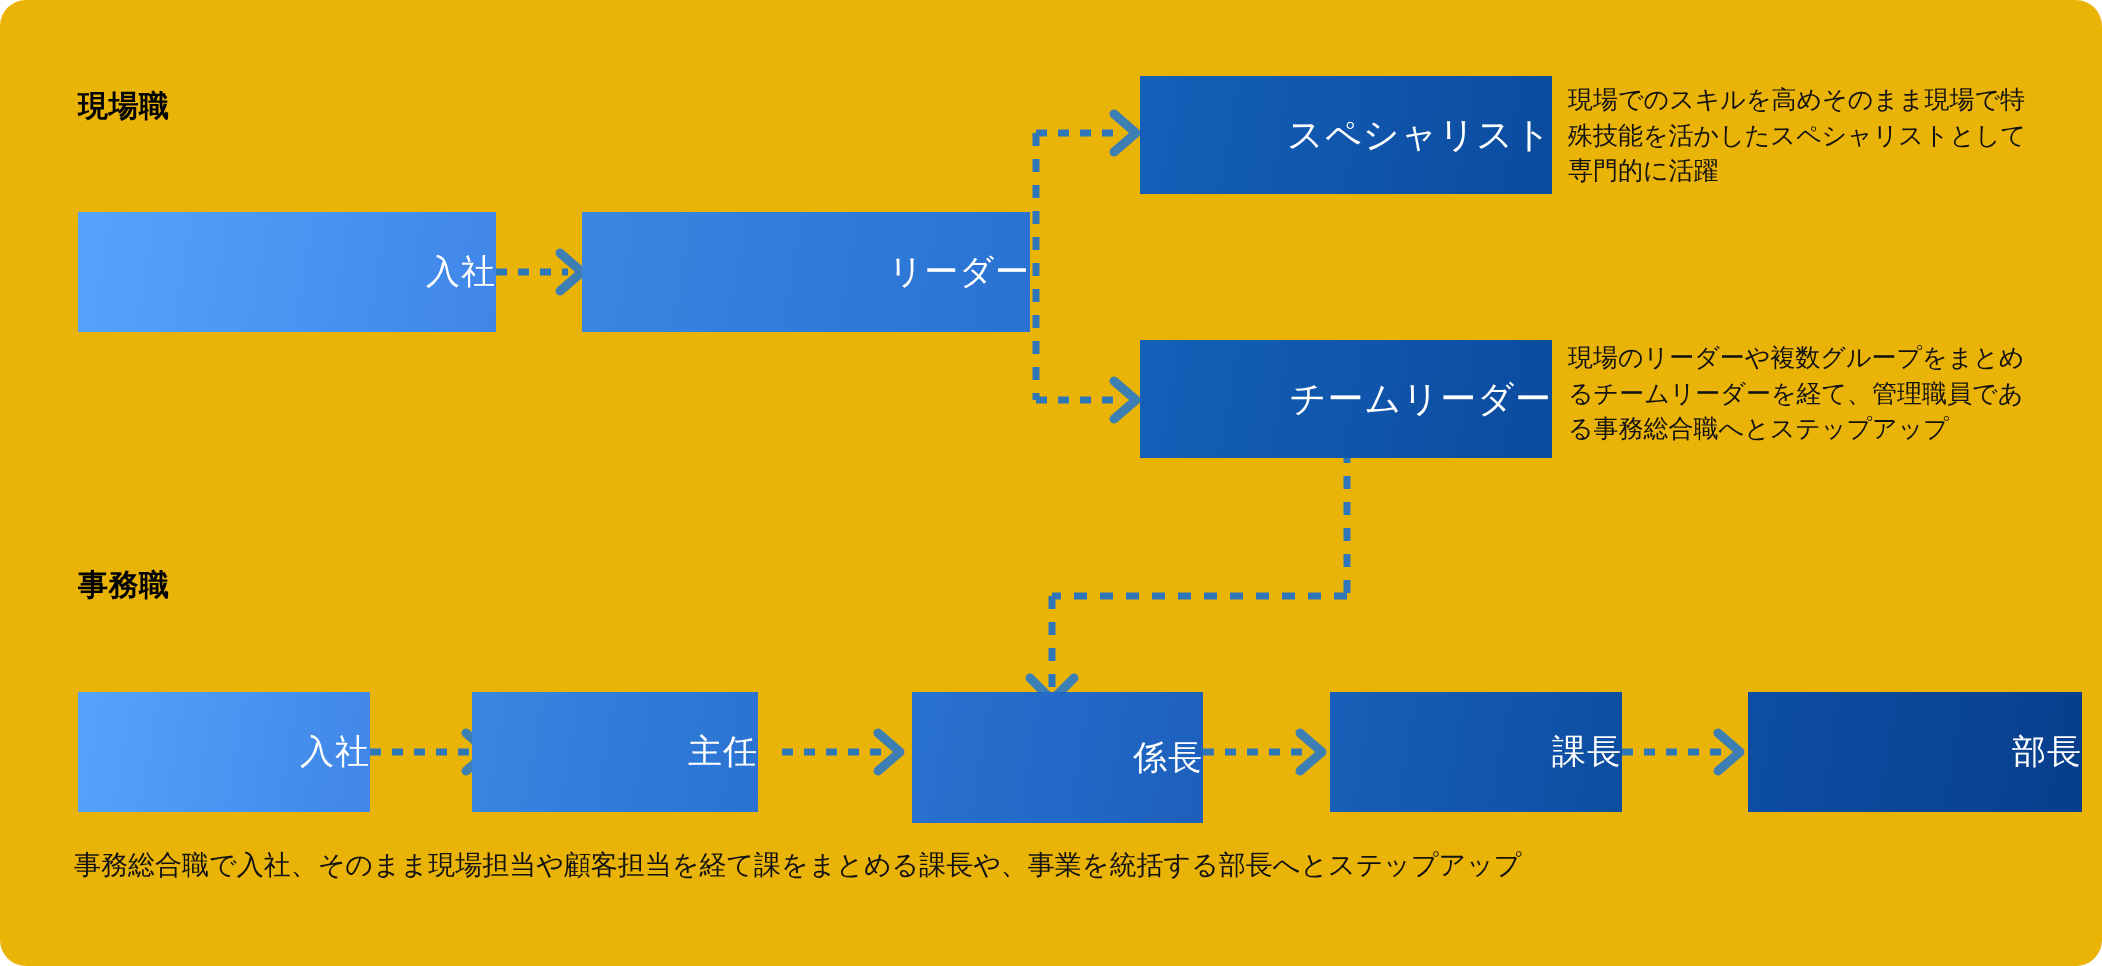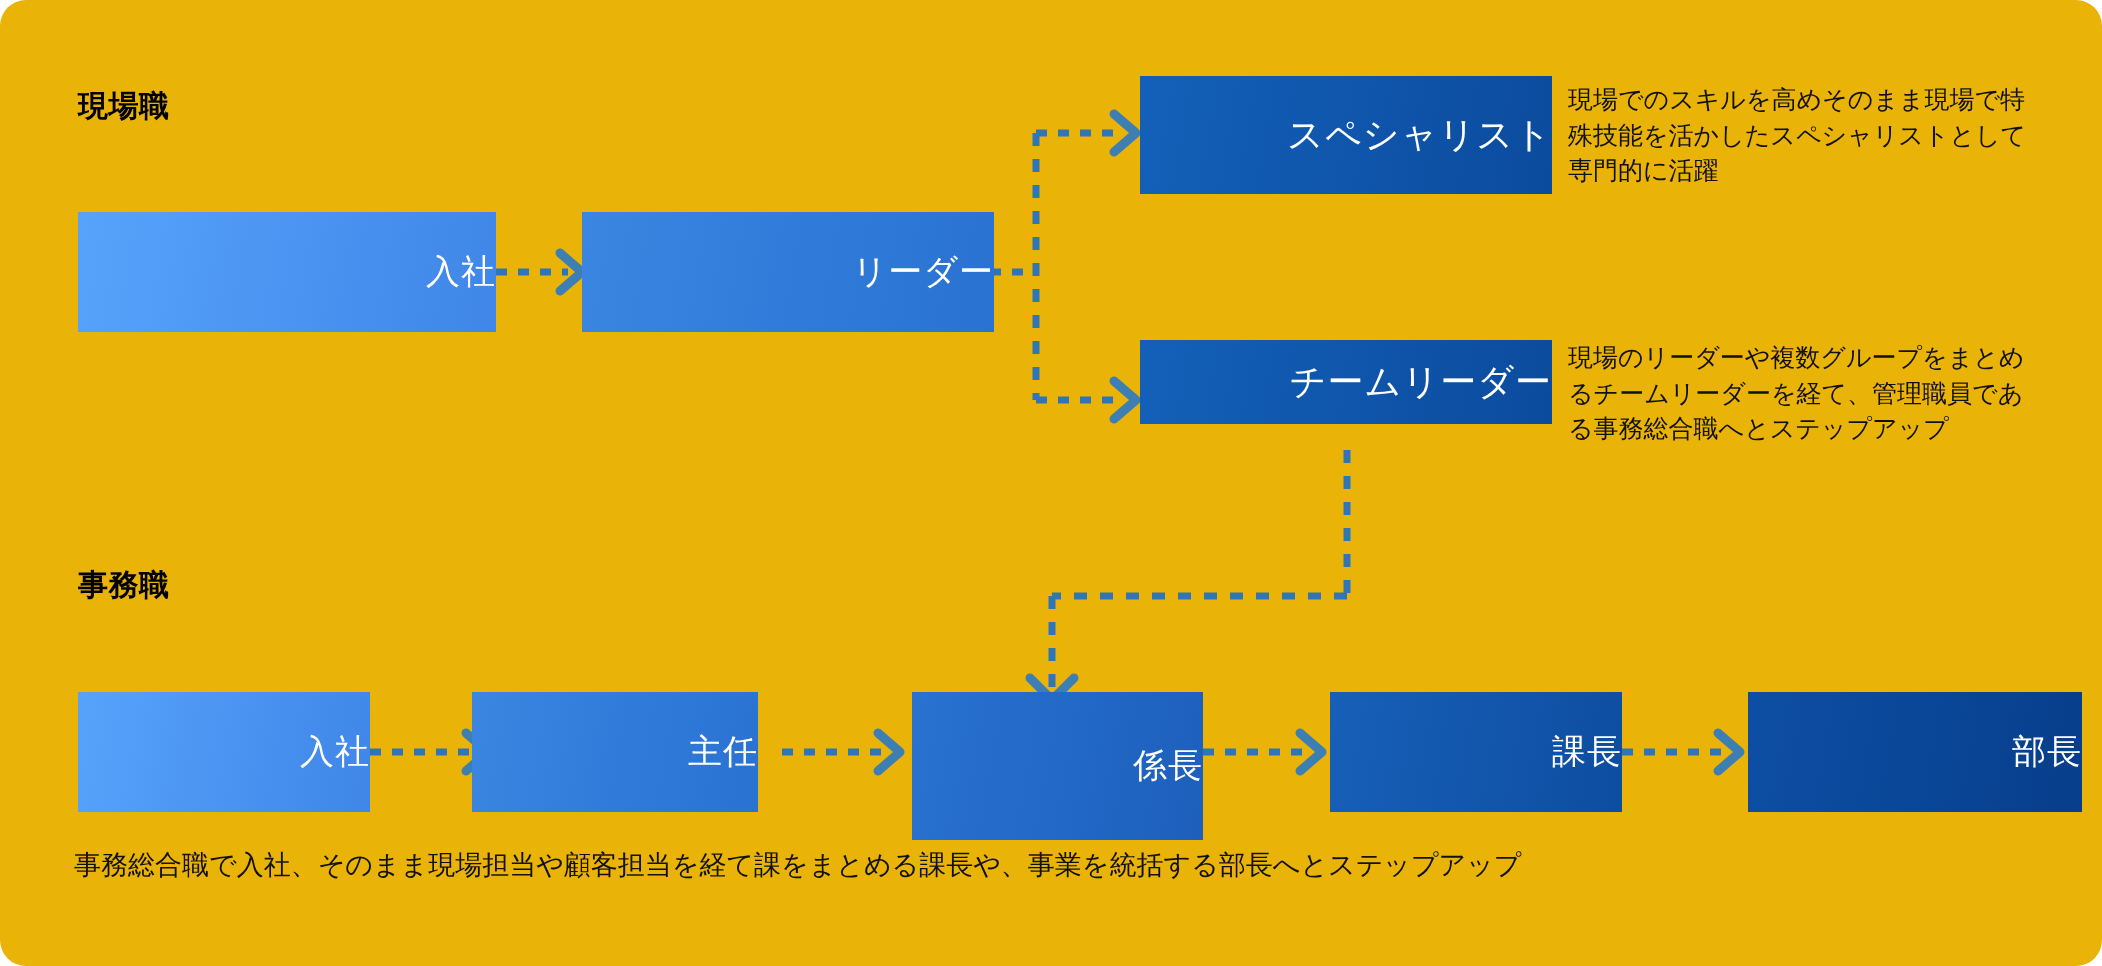--- a/index.html
+++ b/index.html
@@ -155,47 +155,47 @@
       <polyline class="head" points="1718,733 1740,752 1718,771"></polyline>
     </g>
   </svg>
 
   <div class="section-heading" style="left:78px; top:86px;">現場職</div>
 
   <div class="box fill-1" style="left:78px; top:212px; width:418px; height:120px;">
     <span>入社</span>
   </div>
 
-  <div class="box fill-2" style="left:582px; top:212px; width:412px; height:120px;">
+  <div class="box fill-2" style="left:582px; top:212px; width:448px; height:120px;">
     <span>リーダー</span>
   </div>
 
   <div class="box fill-spec lg" style="left:1140px; top:76px; width:412px; height:118px;">
     <span>スペシャリスト</span>
   </div>
 
-  <div class="box fill-team lg" style="left:1140px; top:340px; width:412px; height:84px;">
+  <div class="box fill-team lg" style="left:1140px; top:340px; width:412px; height:118px;">
     <span>チームリーダー</span>
   </div>
 
   <div class="desc" style="left:1568px; top:82px; width:466px;">現場でのスキルを高めそのまま現場で特殊技能を活かしたスペシャリストとして専門的に活躍</div>
 
   <div class="desc" style="left:1568px; top:340px; width:466px;">現場のリーダーや複数グループをまとめるチームリーダーを経て、管理職員である事務総合職へとステップアップ</div>
 
   <div class="section-heading" style="left:78px; top:565px;">事務職</div>
 
   <div class="box fill-1" style="left:78px; top:692px; width:292px; height:120px;">
     <span>入社</span>
   </div>
 
   <div class="box fill-2" style="left:472px; top:692px; width:286px; height:120px;padding-left:30px;">
     <span>主任</span>
   </div>
 
-  <div class="box fill-3" style="left:912px; top:692px; width:291px; height:148px;">
+  <div class="box fill-3" style="left:912px; top:692px; width:291px; height:131px;">
     <span>係長</span>
   </div>
 
   <div class="box fill-4" style="left:1330px; top:692px; width:292px; height:120px;padding-left:9px;">
     <span>課長</span>
   </div>
 
   <div class="box fill-5" style="left:1748px; top:692px; width:334px; height:120px;">
     <span>部長</span>
   </div>

